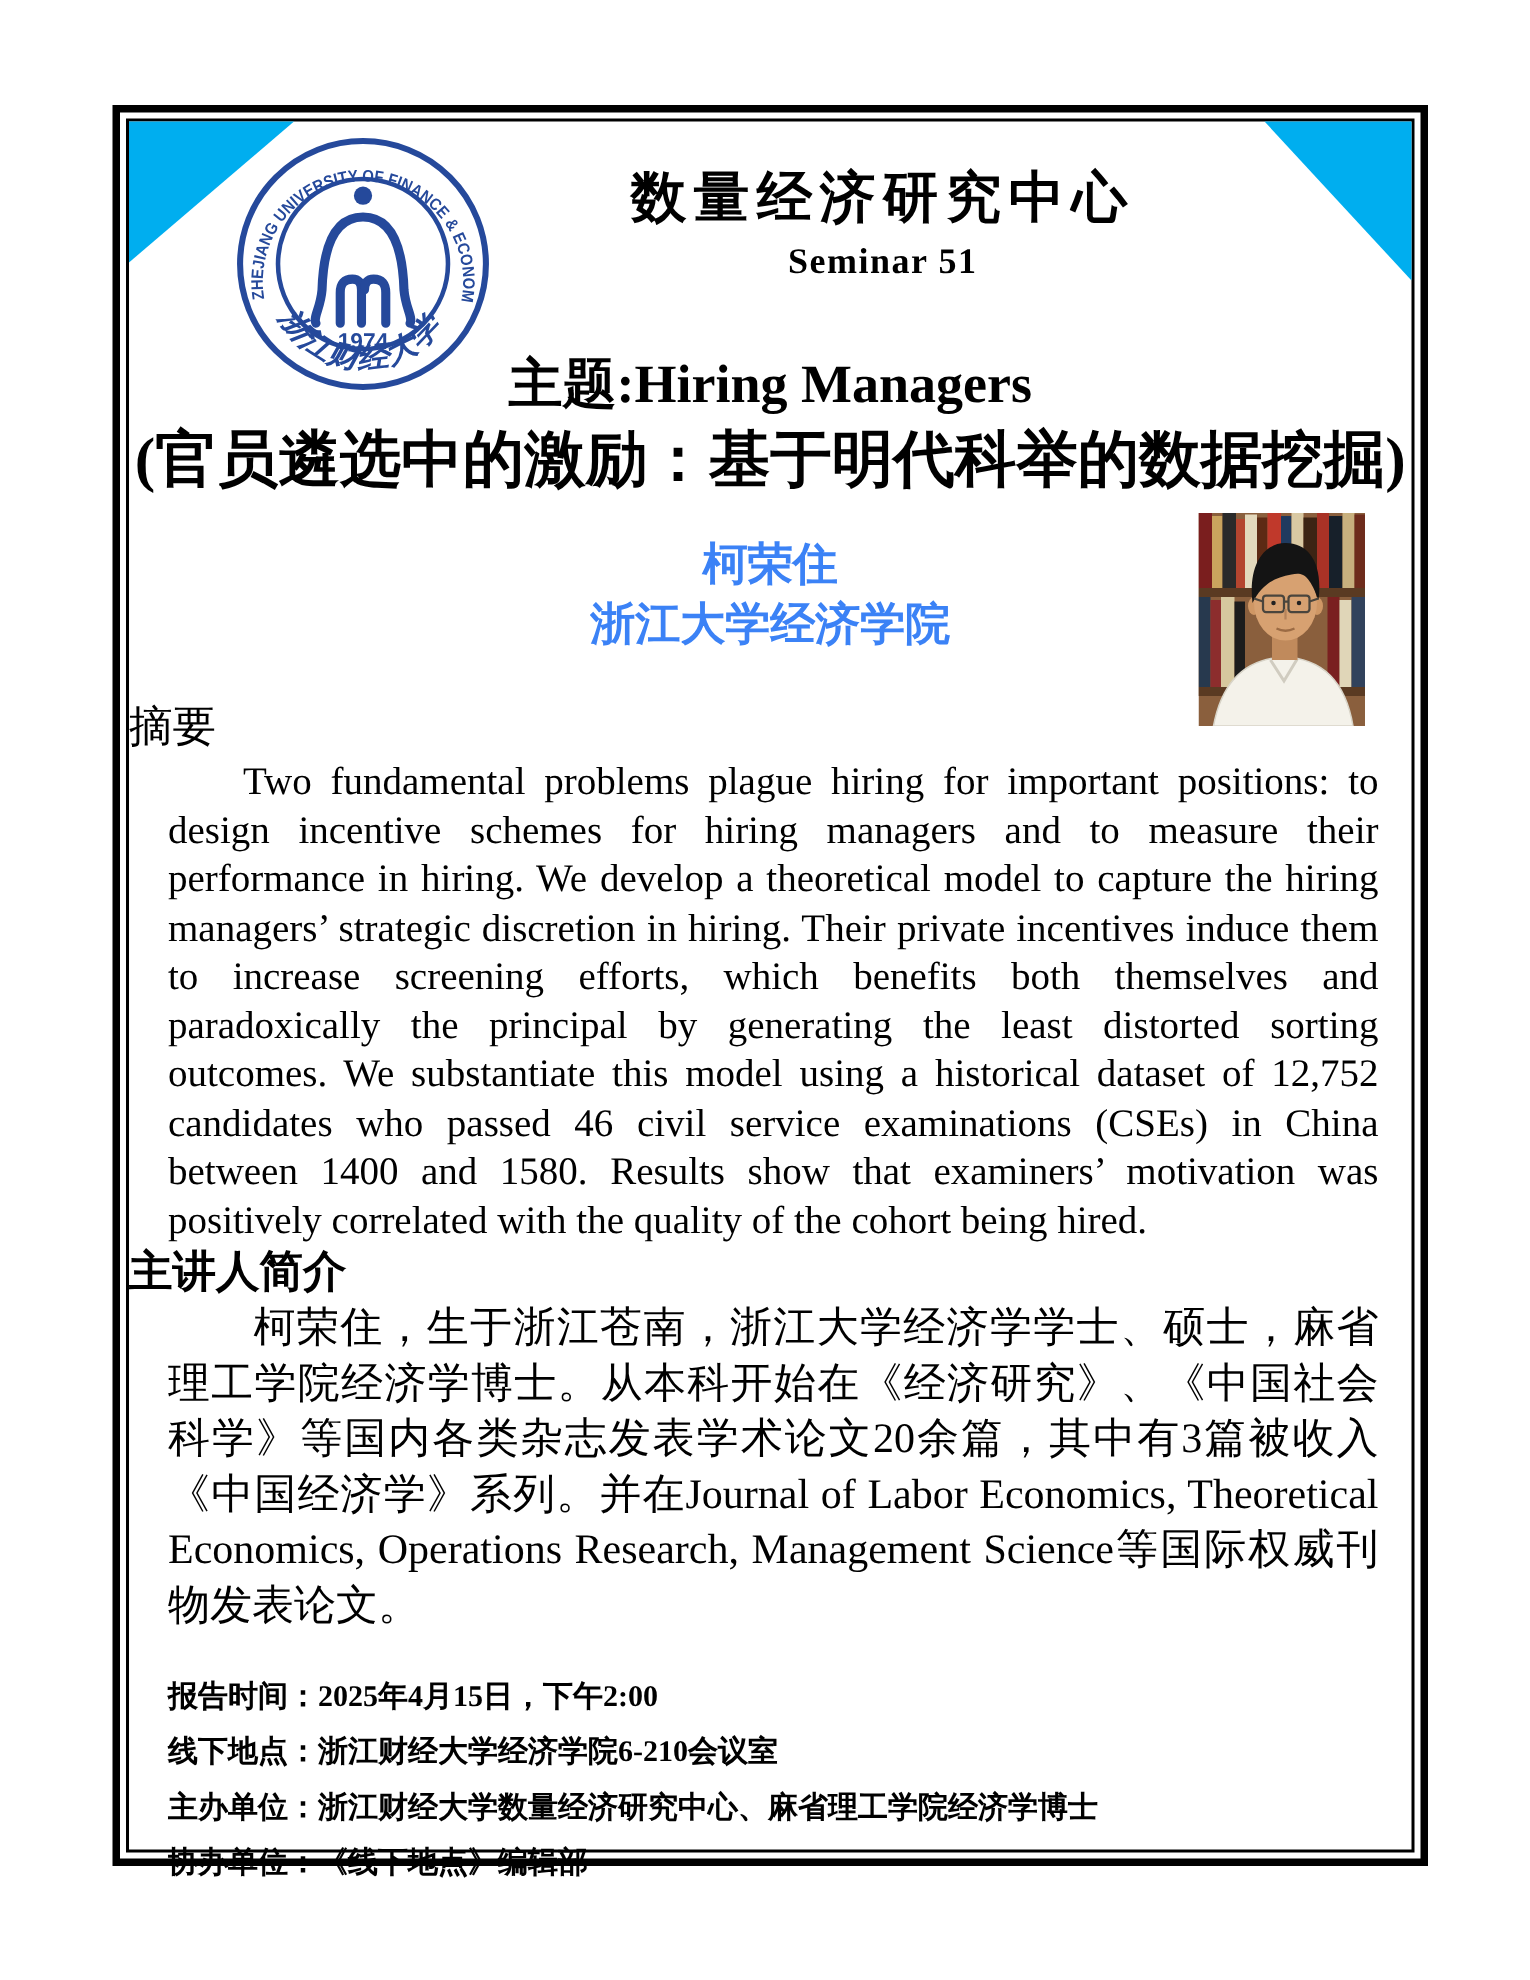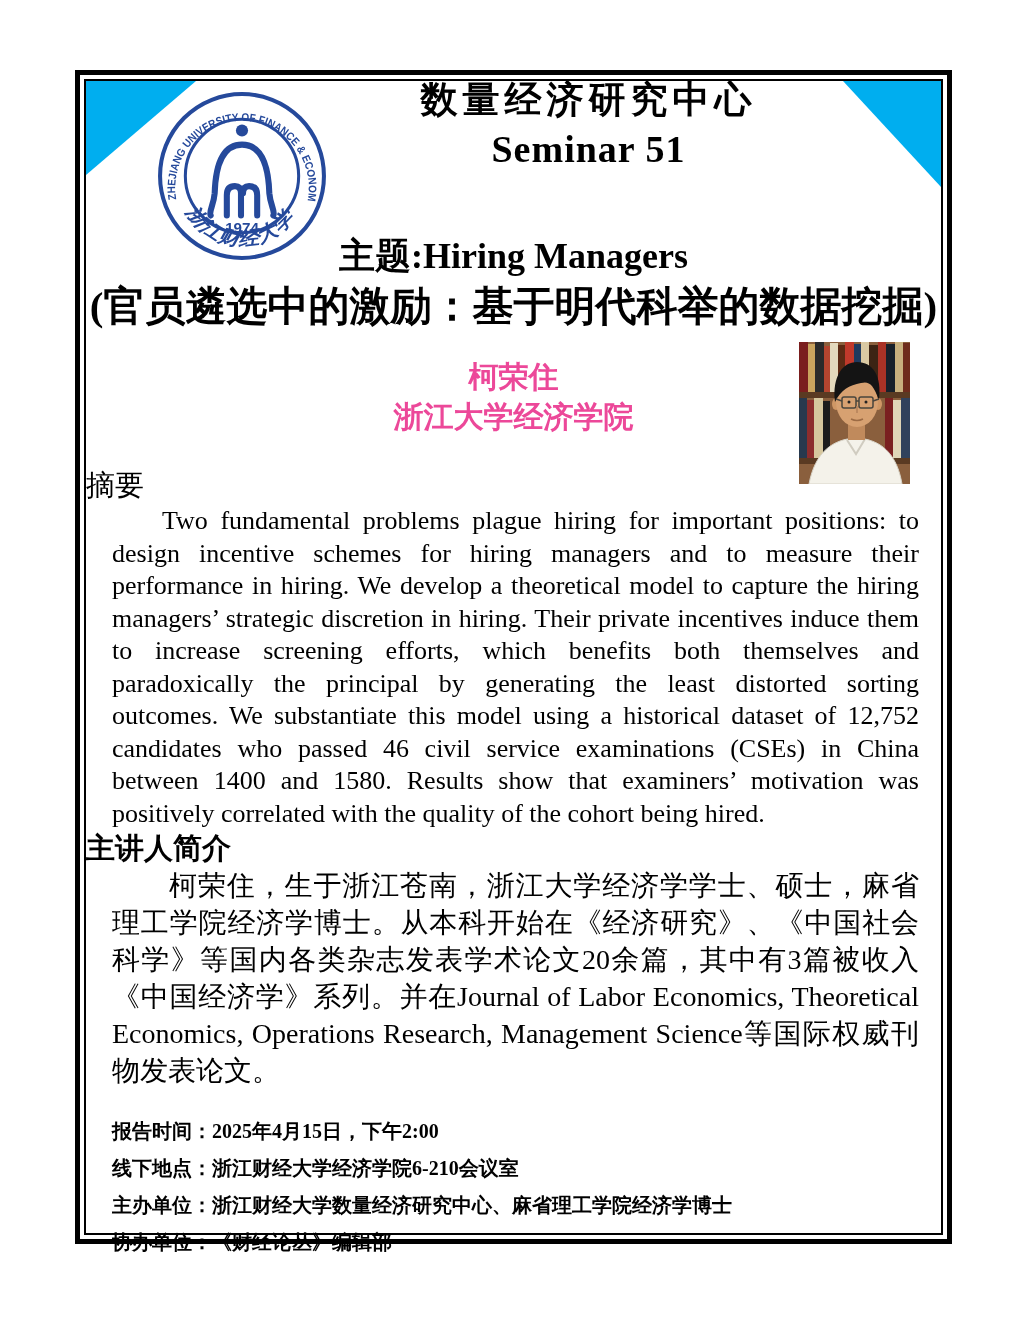--- a/index.html
+++ b/index.html
@@ -8,28 +8,28 @@
   .frame-outer{position:absolute;left:75px;top:70px;width:877px;height:1174px;
         box-sizing:border-box;border:5px solid #000;padding:4px;background:#fff;}
   .frame-inner{position:relative;width:100%;height:100%;box-sizing:border-box;
         border:2px solid #000;}
   
   .tri{position:absolute;width:0;height:0;}
   .tri-tl{left:0;top:0;border-top:94px solid #00AEEF;border-right:110px solid transparent;}
   .tri-tr{right:0;top:0;border-top:106px solid #00AEEF;border-left:98px solid transparent;}
   
   .logo{position:absolute;left:70px;top:9px;width:172px;height:172px;}
-  .title-wrap{margin-left:150px;text-align:center;line-height:1;}
+  .title-wrap{padding-top:33px;margin-left:150px;text-align:center;line-height:1;}
   .org-title{font-size:37px;font-weight:bold;letter-spacing:5px;}
-  .seminar-no{font-size:38px;font-weight:bold;margin-top:12px;letter-spacing:1px;}
+  .seminar-no{font-size:24px;font-weight:bold;margin-top:12px;letter-spacing:1px;}
   .header{position:relative;height:155px;}
   .topic{text-align:center;font-size:36px;font-weight:bold;line-height:1.15;}
   .topic-cn{text-align:center;font-size:41px;font-weight:bold;line-height:1.15;margin-top:6px;}
   
-  .speaker{margin-top:26px;text-align:center;color:#ec4899;font-size:30px;font-weight:bold;line-height:1.35;}
+  .speaker{margin-top:26px;text-align:center;color:#3b82f6;font-size:30px;font-weight:bold;line-height:1.35;}
   .photo{position:absolute;left:713px;top:261px;width:111px;height:142px;}
   
   .sec-head{ text-align:left;font-size:29px;line-height:1.2;margin-top:30px;}
   .sec-head.bold{font-weight:bold;}
   .abstract{margin:3px 22px 0 26px;font-size:26px;line-height:32.5px;text-align:justify;
             text-indent:50px;}
   .bio{margin:1px 22px 0 26px;font-size:28px;line-height:37px;text-align:justify;
        text-indent:57px;}
   
   .details{margin:24px 22px 0 26px;font-size:20px;font-weight:bold;line-height:37px;}
@@ -141,19 +141,19 @@
         <div class="detail-row">
           <span>报告时间：</span><span>2025年4月15日，下午2:00</span>
         </div>
         <div class="detail-row">
           <span>线下地点：</span><span>浙江财经大学经济学院6-210会议室</span>
         </div>
         <div class="detail-row">
           <span>主办单位：</span><span>浙江财经大学数量经济研究中心、麻省理工学院经济学博士</span>
         </div>
         <div class="detail-row">
-          <span>协办单位：</span><span>《财经论丛》编辑部</span>
+          <span>协办单位：</span><span>《线下地点》编辑部</span>
         </div>
       </div>
 
     </div>
   </div>
 </div>
 
 </body></html>

